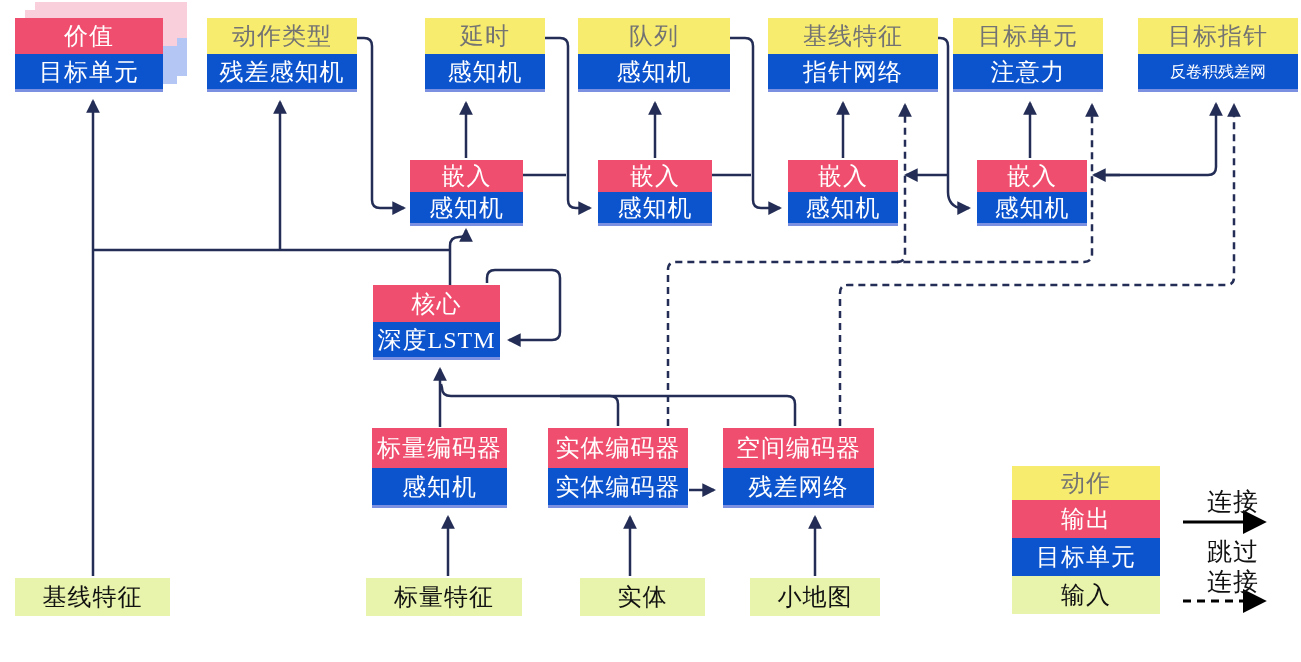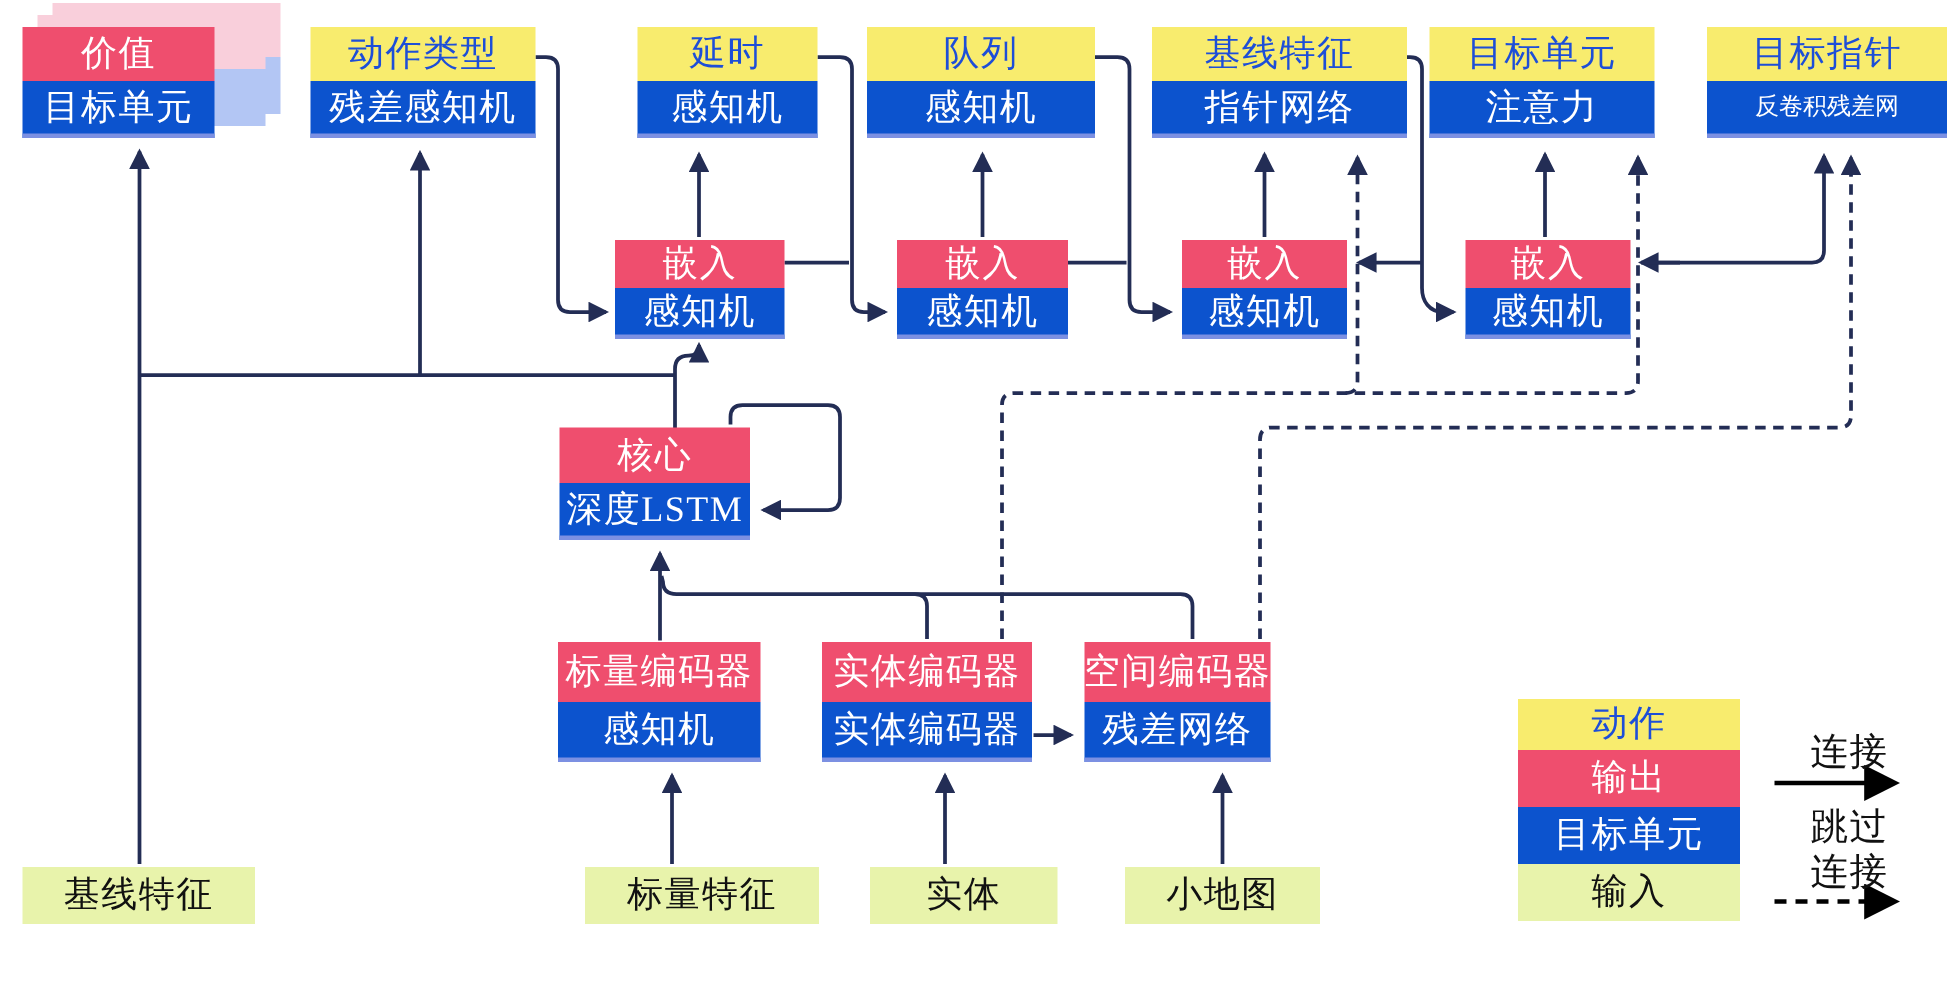--- a/index.html
+++ b/index.html
@@ -6,21 +6,21 @@
   #stage{
     position:relative;width:1301px;height:662px;background:#ffffff;overflow:hidden;
     font-family:"Liberation Serif","DejaVu Serif",serif;
   }
   #wires{position:absolute;left:0;top:0;width:1301px;height:662px;}
   .node{position:absolute;display:flex;flex-direction:column;}
   .seg{
     box-sizing:border-box;display:flex;align-items:center;justify-content:center;
     font-size:24px;letter-spacing:1px;white-space:nowrap;line-height:1;
   }
-  .seg-yellow{background:#F8EC6E;color:#1d4ed8;}
+  .seg-yellow{background:#F8EC6E;color:#737373;}
   .seg-pink{background:#EF4E6E;color:#ffffff;}
   .seg-blue{background:#0C53CE;color:#ffffff;border-bottom:3px solid #7C90E2;}
   .seg-green{background:#E8F3AB;color:#111111;}
   .ghost{position:absolute;}
   .ghost .g-top{background:#F9CFDB;}
   .ghost .g-bot{background:#B3C6F4;}
   .legend-caption{
     position:absolute;color:#111111;font-size:25px;letter-spacing:1px;
     width:100px;text-align:center;line-height:1.15;
   }
@@ -81,21 +81,21 @@
         <path d="M897,262 Q905,262 905,254 V105" marker-end="url(#an)"></path>
         <path d="M840,426 V293 Q840,285 848,285 H1226 Q1234,285 1234,277 V105" marker-end="url(#an)"></path>
       </g>
     </g>
     <g fill="none" stroke="#000000" stroke-width="3">
       <path d="M1183,522 H1262" marker-end="url(#ab)"></path>
       <path d="M1183,601 H1262" stroke-dasharray="8 6" marker-end="url(#ab)"></path>
     </g>
   </svg>
 
-  <div class="node" style="left:15px;top:18px;width:128px;">
+  <div class="node" style="left:15px;top:18px;width:148px;">
     <div class="seg seg-pink" style="height:36px;">价值</div>
     <div class="seg seg-blue" style="height:38px;">目标单元</div>
   </div>
   <div class="node" style="left:207px;top:18px;width:150px;">
     <div class="seg seg-yellow" style="height:36px;">动作类型</div>
     <div class="seg seg-blue" style="height:38px;">残差感知机</div>
   </div>
   <div class="node" style="left:425px;top:18px;width:120px;">
     <div class="seg seg-yellow" style="height:36px;">延时</div>
     <div class="seg seg-blue" style="height:38px;">感知机</div>
@@ -140,29 +140,29 @@
   </div>
 
   <div class="node" style="left:372px;top:428px;width:135px;">
     <div class="seg seg-pink" style="height:40px;">标量编码器</div>
     <div class="seg seg-blue" style="height:40px;">感知机</div>
   </div>
   <div class="node" style="left:548px;top:428px;width:140px;">
     <div class="seg seg-pink" style="height:40px;">实体编码器</div>
     <div class="seg seg-blue" style="height:40px;">实体编码器</div>
   </div>
-  <div class="node" style="left:723px;top:428px;width:124px;border-radius:21px;">
+  <div class="node" style="left:723px;top:428px;width:151px;border-radius:21px;">
     <div class="seg seg-pink" style="height:40px;">空间编码器</div>
     <div class="seg seg-blue" style="height:40px;">残差网络</div>
   </div>
 
   <div class="node" style="left:15px;top:578px;width:155px;">
     <div class="seg seg-green" style="height:38px;">基线特征</div>
   </div>
-  <div class="node" style="left:390px;top:578px;width:156px;">
+  <div class="node" style="left:366px;top:578px;width:156px;">
     <div class="seg seg-green" style="height:38px;">标量特征</div>
   </div>
   <div class="node" style="left:580px;top:578px;width:125px;">
     <div class="seg seg-green" style="height:38px;">实体</div>
   </div>
   <div class="node" style="left:750px;top:578px;width:130px;">
     <div class="seg seg-green" style="height:38px;">小地图</div>
   </div>
 
   <div class="node" style="left:1012px;top:466px;width:148px;">

